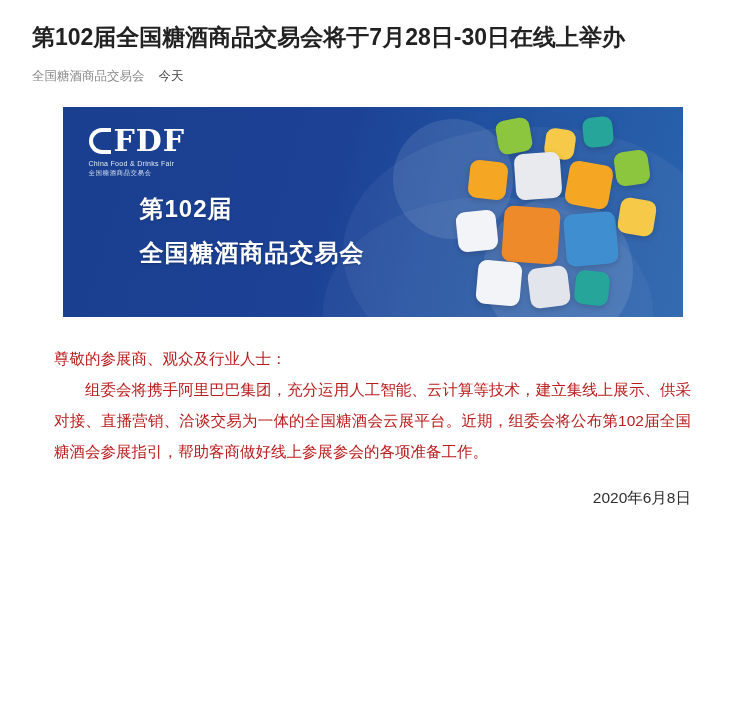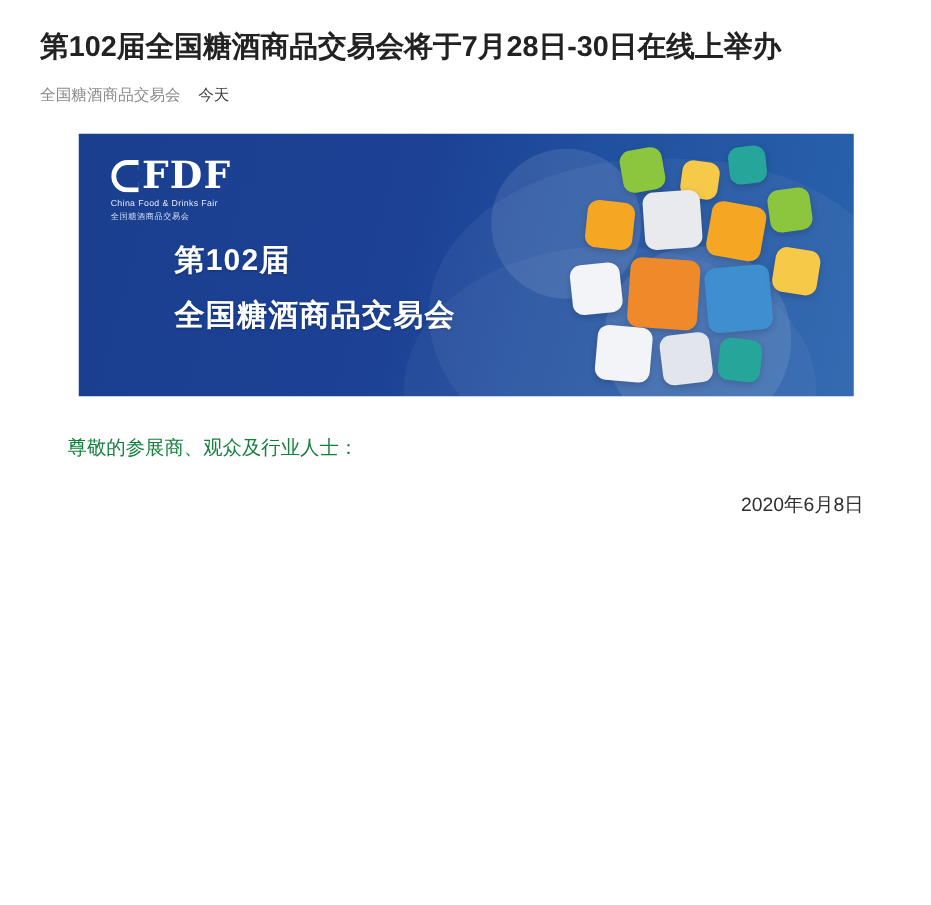--- a/index.html
+++ b/index.html
@@ -143,21 +143,21 @@
   }
   .circle-deco {
     position: absolute;
     border-radius: 50%;
     background: rgba(255,255,255,0.10);
   }
   .body-text {
     margin-top: 26px;
     font-size: 15.5px;
     line-height: 31px;
-    color: #15803d;
+    color: #b91c1c;
     text-align: justify;
     padding: 0 22px;
   }
   .body-text p {
     margin: 0;
   }
   .body-text p.indent {
     text-indent: 2em;
   }
   .sign {
@@ -217,19 +217,20 @@
 
       <div class="banner-headline">
         <span class="l1">第102届</span>
         <span class="l2">全国糖酒商品交易会</span>
       </div>
     </div>
   </div>
 
   <div class="body-text">
     <p>尊敬的参展商、观众及行业人士：</p>
+    <p class="indent">组委会将携手阿里巴巴集团，充分运用人工智能、云计算等技术，建立集线上展示、供采对接、直播营销、洽谈交易为一体的全国糖酒会云展平台。近期，组委会将公布第102届全国糖酒会参展指引，帮助客商做好线上参展参会的各项准备工作。</p>
   </div>
 
   <div class="sign">
     <div>2020年6月8日</div>
   </div>
 
 </div>
 
 </body></html>

